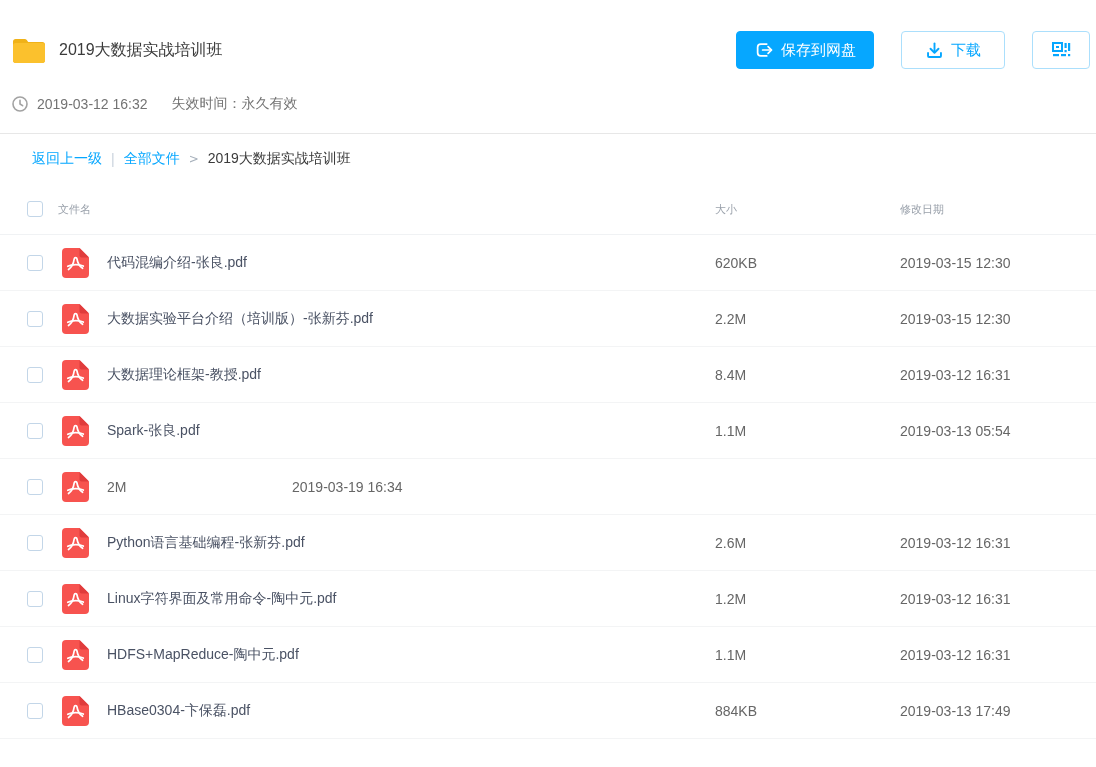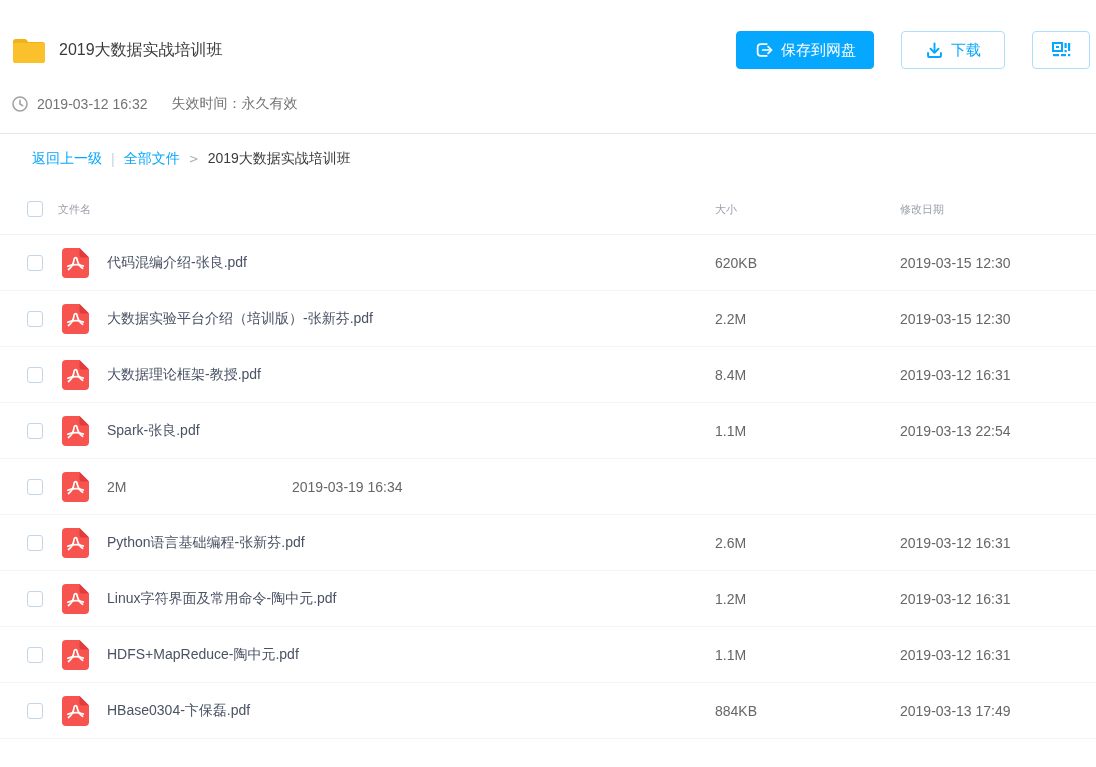--- a/index.html
+++ b/index.html
@@ -168,21 +168,21 @@
   <div class="row">
     <span class="cb"></span>
     <svg class="pdf-ic" viewBox="0 0 27 30">
       <path d="M4 0h13.5L27 9.5V26a4 4 0 0 1-4 4H4a4 4 0 0 1-4-4V4a4 4 0 0 1 4-4z" fill="#f7534f"></path>
       <path d="M17.5 0 27 9.5h-7.5a2 2 0 0 1-2-2V0z" fill="#e03c3c"></path>
       <path d="M6.5 21.5c3.2-2.2 5.2-7 5.7-10.6.3-1.8 2.5-1.8 2.8.1.5 3.5 2.6 7.3 5.6 9.3" fill="none" stroke="#fff" stroke-width="1.7" stroke-linecap="round"></path>
       <path d="M5.8 18.3c4-2.1 11.3-2.2 15.5-.2" fill="none" stroke="#fff" stroke-width="1.7" stroke-linecap="round"></path>
     </svg>
     <span class="fname">Spark-张良.pdf</span>
     <span class="fsize col-size">1.1M</span>
-    <span class="fdate col-date">2019-03-13 22:54</span>
+    <span class="fdate col-date">2019-03-13 05:54</span>
   </div>
 
   <div class="row">
     <span class="cb"></span>
     <svg class="pdf-ic" viewBox="0 0 27 30">
       <path d="M4 0h13.5L27 9.5V26a4 4 0 0 1-4 4H4a4 4 0 0 1-4-4V4a4 4 0 0 1 4-4z" fill="#f7534f"></path>
       <path d="M17.5 0 27 9.5h-7.5a2 2 0 0 1-2-2V0z" fill="#e03c3c"></path>
       <path d="M6.5 21.5c3.2-2.2 5.2-7 5.7-10.6.3-1.8 2.5-1.8 2.8.1.5 3.5 2.6 7.3 5.6 9.3" fill="none" stroke="#fff" stroke-width="1.7" stroke-linecap="round"></path>
       <path d="M5.8 18.3c4-2.1 11.3-2.2 15.5-.2" fill="none" stroke="#fff" stroke-width="1.7" stroke-linecap="round"></path>
     </svg>

